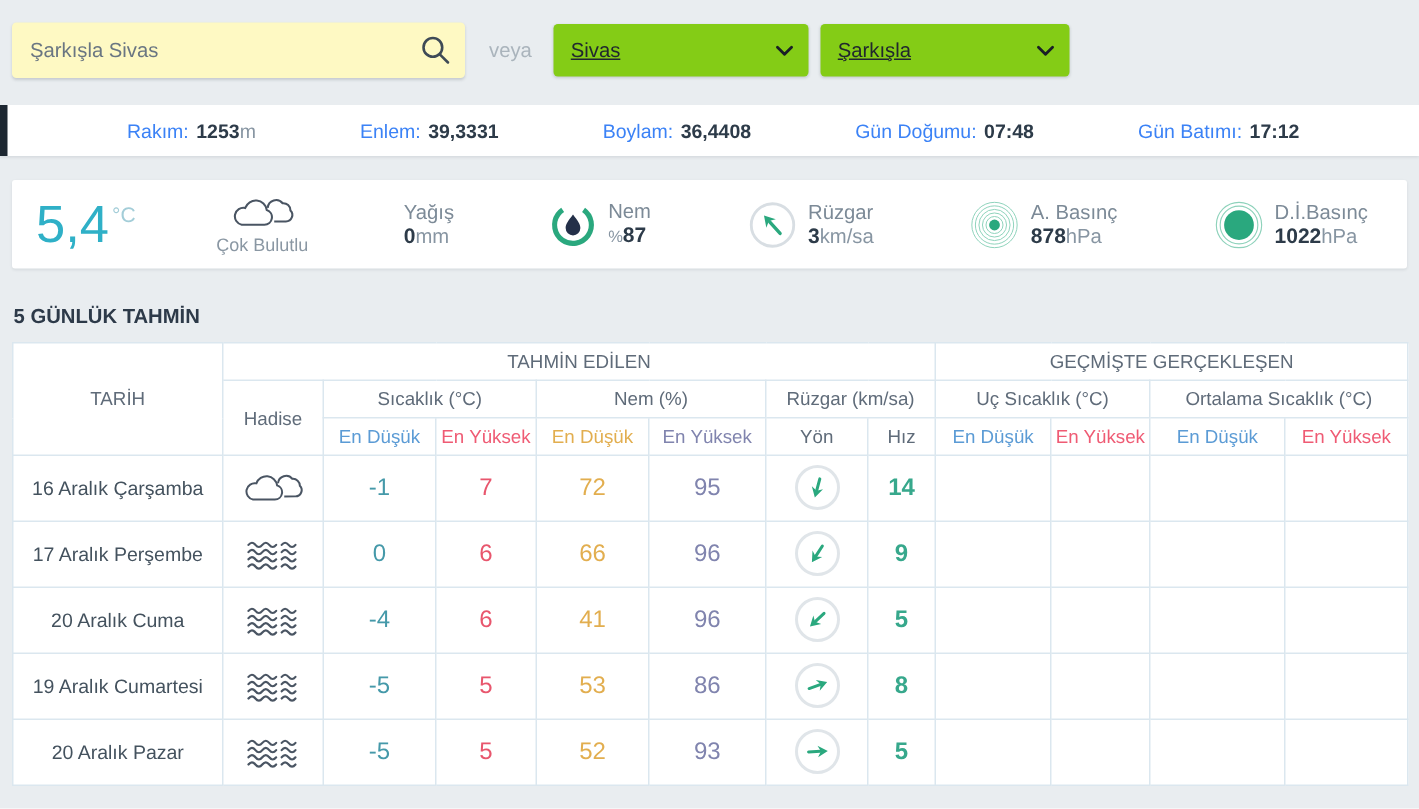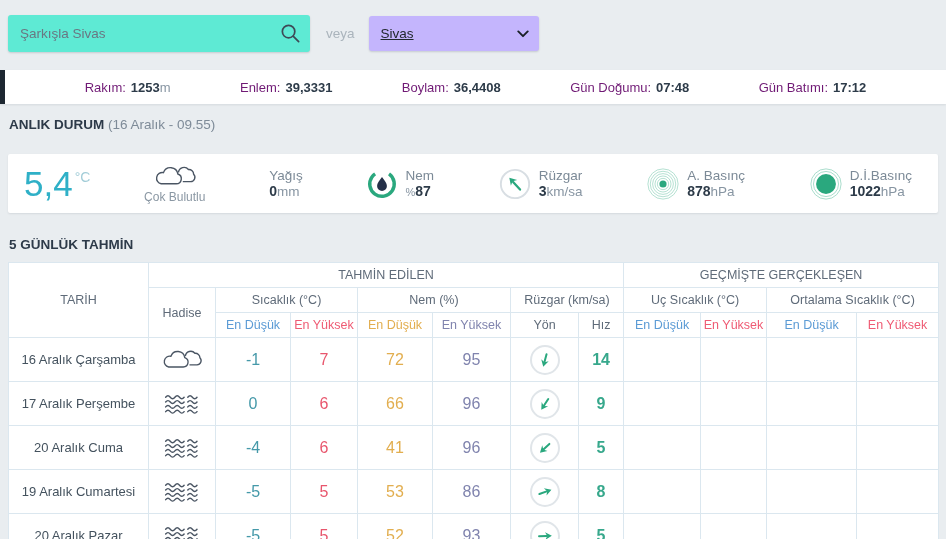--- a/index.html
+++ b/index.html
@@ -6,46 +6,46 @@
   html,body { width:946px; height:539px; overflow:hidden; }
   body {
     font-family:"Liberation Sans", sans-serif;
     background:var(--page-bg,#e9edf0);
     color:#5a6672;
     font-size:13px;
   }
   
   .topbar { display:flex; align-items:center; padding:9px 8px 0 8px; height:58px; }
   .searchbox {
-    position:relative; width:302px; height:37px; background:#5eead4;
+    position:relative; width:302px; height:37px; background:#fef9c3;
     border-radius:3px; box-shadow:0 1px 2px rgba(40,50,60,.18);
     display:flex; align-items:center;
   }
   .searchbox input {
     border:none; outline:none; background:transparent; width:260px;
     padding:0 0 0 12px; font-family:"Liberation Sans",sans-serif;
     font-size:13.5px; color:#6a7682; height:100%;
   }
   .search-icon-btn { position:absolute; right:8px; top:7px; width:23px; height:23px; cursor:pointer; }
   .veya { color:#aab4bc; font-size:13.5px; margin:0 14px 0 16px; }
   .uiselect {
-    width:170px; height:35px; background:#c4b5fd; border-radius:3px;
+    width:170px; height:35px; background:#84cc16; border-radius:3px;
     box-shadow:0 1px 2px rgba(40,50,60,.18); display:flex; align-items:center;
     justify-content:space-between; padding:0 10px 0 12px; margin-right:8px;
     color:#21282e; font-size:13.5px; cursor:pointer;text-decoration:underline;
   }
   .uiselect svg { width:12px; height:8px; }
   
   .infobar {
     background:#fff; height:34px; border-left:5px solid #1d2731;
     display:flex; align-items:center; justify-content:space-around;
     padding:0 45px; box-shadow:0 1px 2px rgba(40,50,60,.10); margin-top:12px;
   }
   .info-item { white-space:nowrap; }
-  .info-item .lbl { color:#701a75; margin-right:5px; }
+  .info-item .lbl { color:#3b82f6; margin-right:5px; }
   .info-item .val { color:#2d3b49; font-weight:bold; }
   .info-item .unit { color:#8795a2; }
   
   .section-title { padding:13px 9px 6px 9px; font-size:13.5px; }
   .section-title .bold { font-weight:bold; color:#2d3a49; }
   .section-title .sub { color:#7e8b98; font-weight:normal; }
   
   .card {
     background:#fff; margin:16px 8px; border-radius:2px;
     box-shadow:0 1px 2px rgba(40,50,60,.10);
@@ -98,34 +98,36 @@
           </svg>
       </span>
     </div>
     <span class="veya">veya</span>
     <div class="uiselect">
       <span>Sivas</span>
       <svg viewBox="0 0 14 9">
           <path d="M1.5 1.5 L7 7 L12.5 1.5" fill="none" stroke="#1a2026" stroke-width="2.2" stroke-linecap="round" stroke-linejoin="round"></path>
         </svg>
     </div>
+    <div class="uiselect" style="width:166px">
+      <span>Şarkışla</span>
+      <svg viewBox="0 0 14 9">
+          <path d="M1.5 1.5 L7 7 L12.5 1.5" fill="none" stroke="#1a2026" stroke-width="2.2" stroke-linecap="round" stroke-linejoin="round"></path>
+        </svg>
+    </div>
   </div>
 
   <div class="infobar">
     <span class="info-item"><span class="lbl">Rakım:</span><span class="val">1253</span><span class="unit">m</span></span>
     <span class="info-item"><span class="lbl">Enlem:</span><span class="val">39,3331</span></span>
     <span class="info-item"><span class="lbl">Boylam:</span><span class="val">36,4408</span></span>
     <span class="info-item"><span class="lbl">Gün Doğumu:</span><span class="val">07:48</span></span>
     <span class="info-item"><span class="lbl">Gün Batımı:</span><span class="val">17:12</span></span>
   </div>
 
-  <div class="section-title">
-    <span class="bold">ANLIK DURUM</span>
-    <span class="sub">(16 Aralık - 09.55)</span>
-  </div>
 
   <div class="card current">
     <div class="temp-display">
       <span class="tval">5,4</span>
       <span class="deg">°C</span>
     </div>
     <div class="cond">
       <svg viewBox="0 0 50 30">
         <path d="M29 11 a6.5 6.5 0 0 1 11.5-3.5 a5.5 5.5 0 0 1 6 5.5 a5 5 0 0 1-3.5 8.5 h-9" fill="none" stroke="#4a5563" stroke-width="1.6"></path>
         <path d="M9 24 h17.5 a5.8 5.8 0 0 0 1.8-11.3 a8.6 8.6 0 0 0-16.6-1.6 A5.9 5.9 0 0 0 9 24 z" fill="#ffffff" stroke="#4a5563" stroke-width="1.6"></path>

